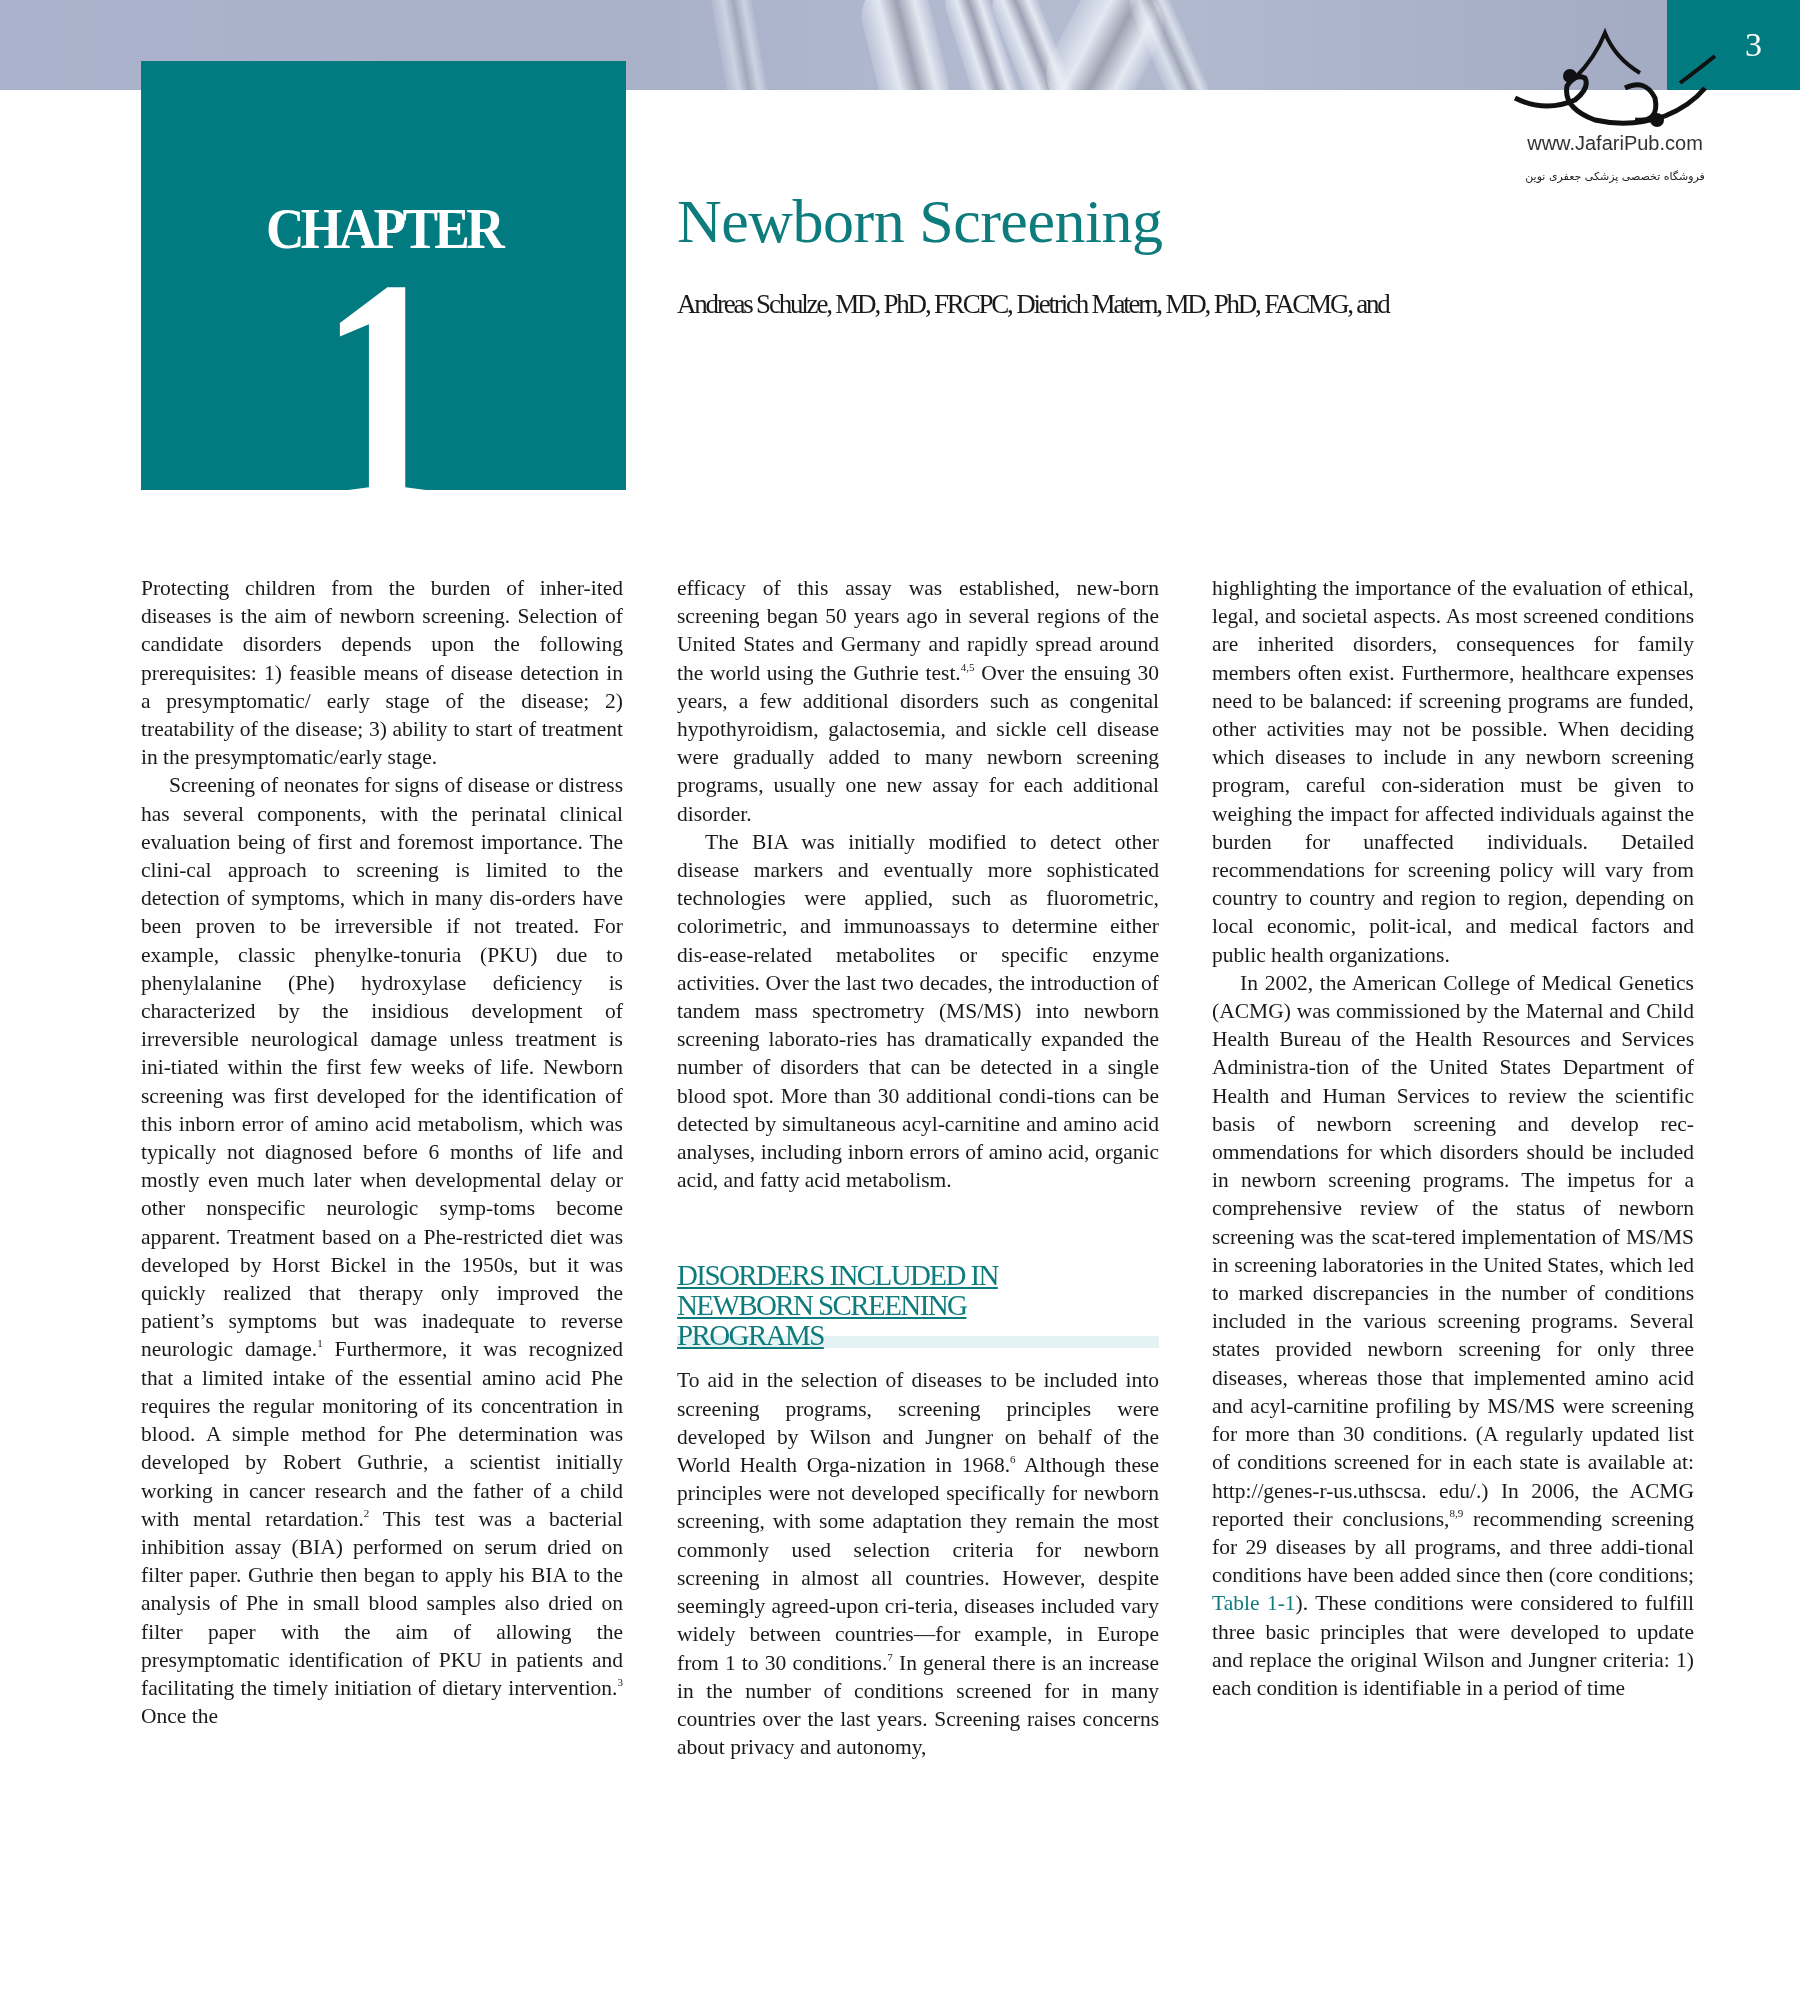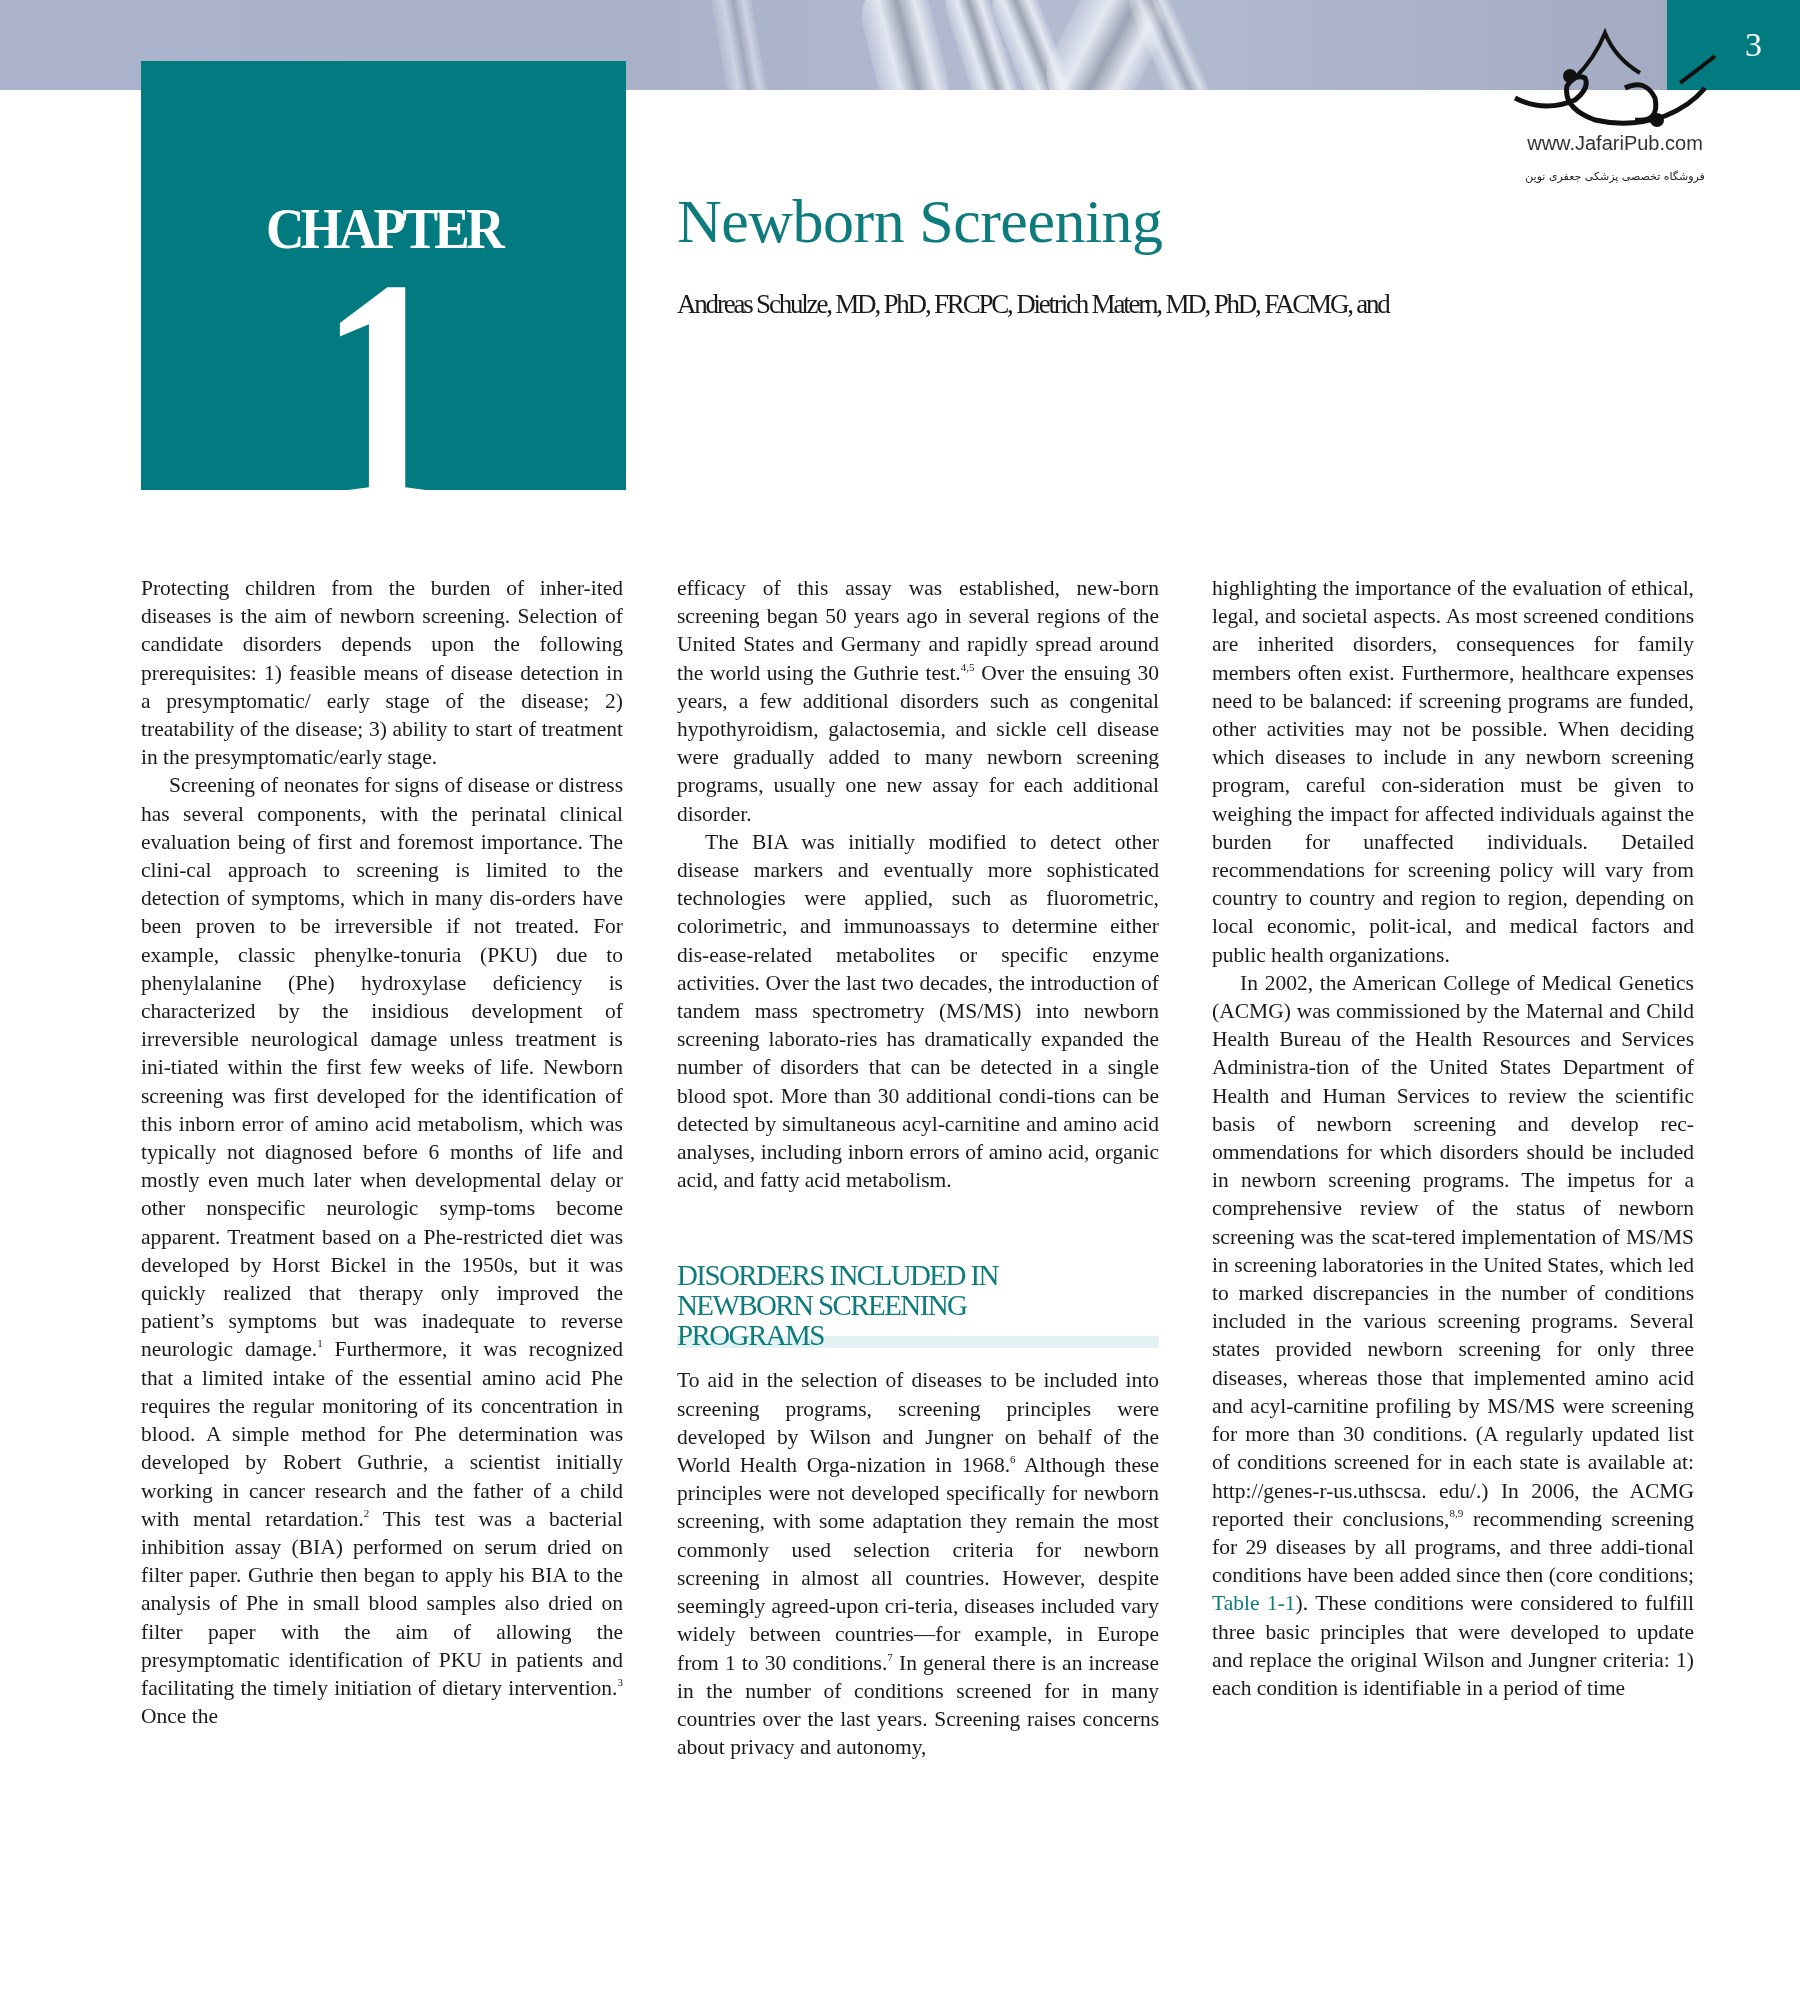--- a/index.html
+++ b/index.html
@@ -79,21 +79,21 @@
   sup { font-size: 11px; line-height: 0; vertical-align: 9px; }
   .link { color: #0e7b7d; }
 
   .section-head {
     position: relative; margin-top: 66px; margin-bottom: 16px;
     color: #0e7b7d; font-size: 29px; line-height: 30px; letter-spacing: -1.6px;
   }
   .section-head .bar {
     position: absolute; left: 0; right: 0; bottom: 2px; height: 12px; background: #e3f2f2; z-index: 0;
   }
-  .section-head span { position: relative; z-index: 1; }
+  .section-head span { position: relative; z-index: 1; text-decoration: underline; }
 </style>
 </head>
 <body>
 
 <div class="banner">
   <div class="strand s6"></div>
   <div class="strand s1"></div>
   <div class="strand s2"></div>
   <div class="strand s3"></div>
   <div class="strand s4"></div>

